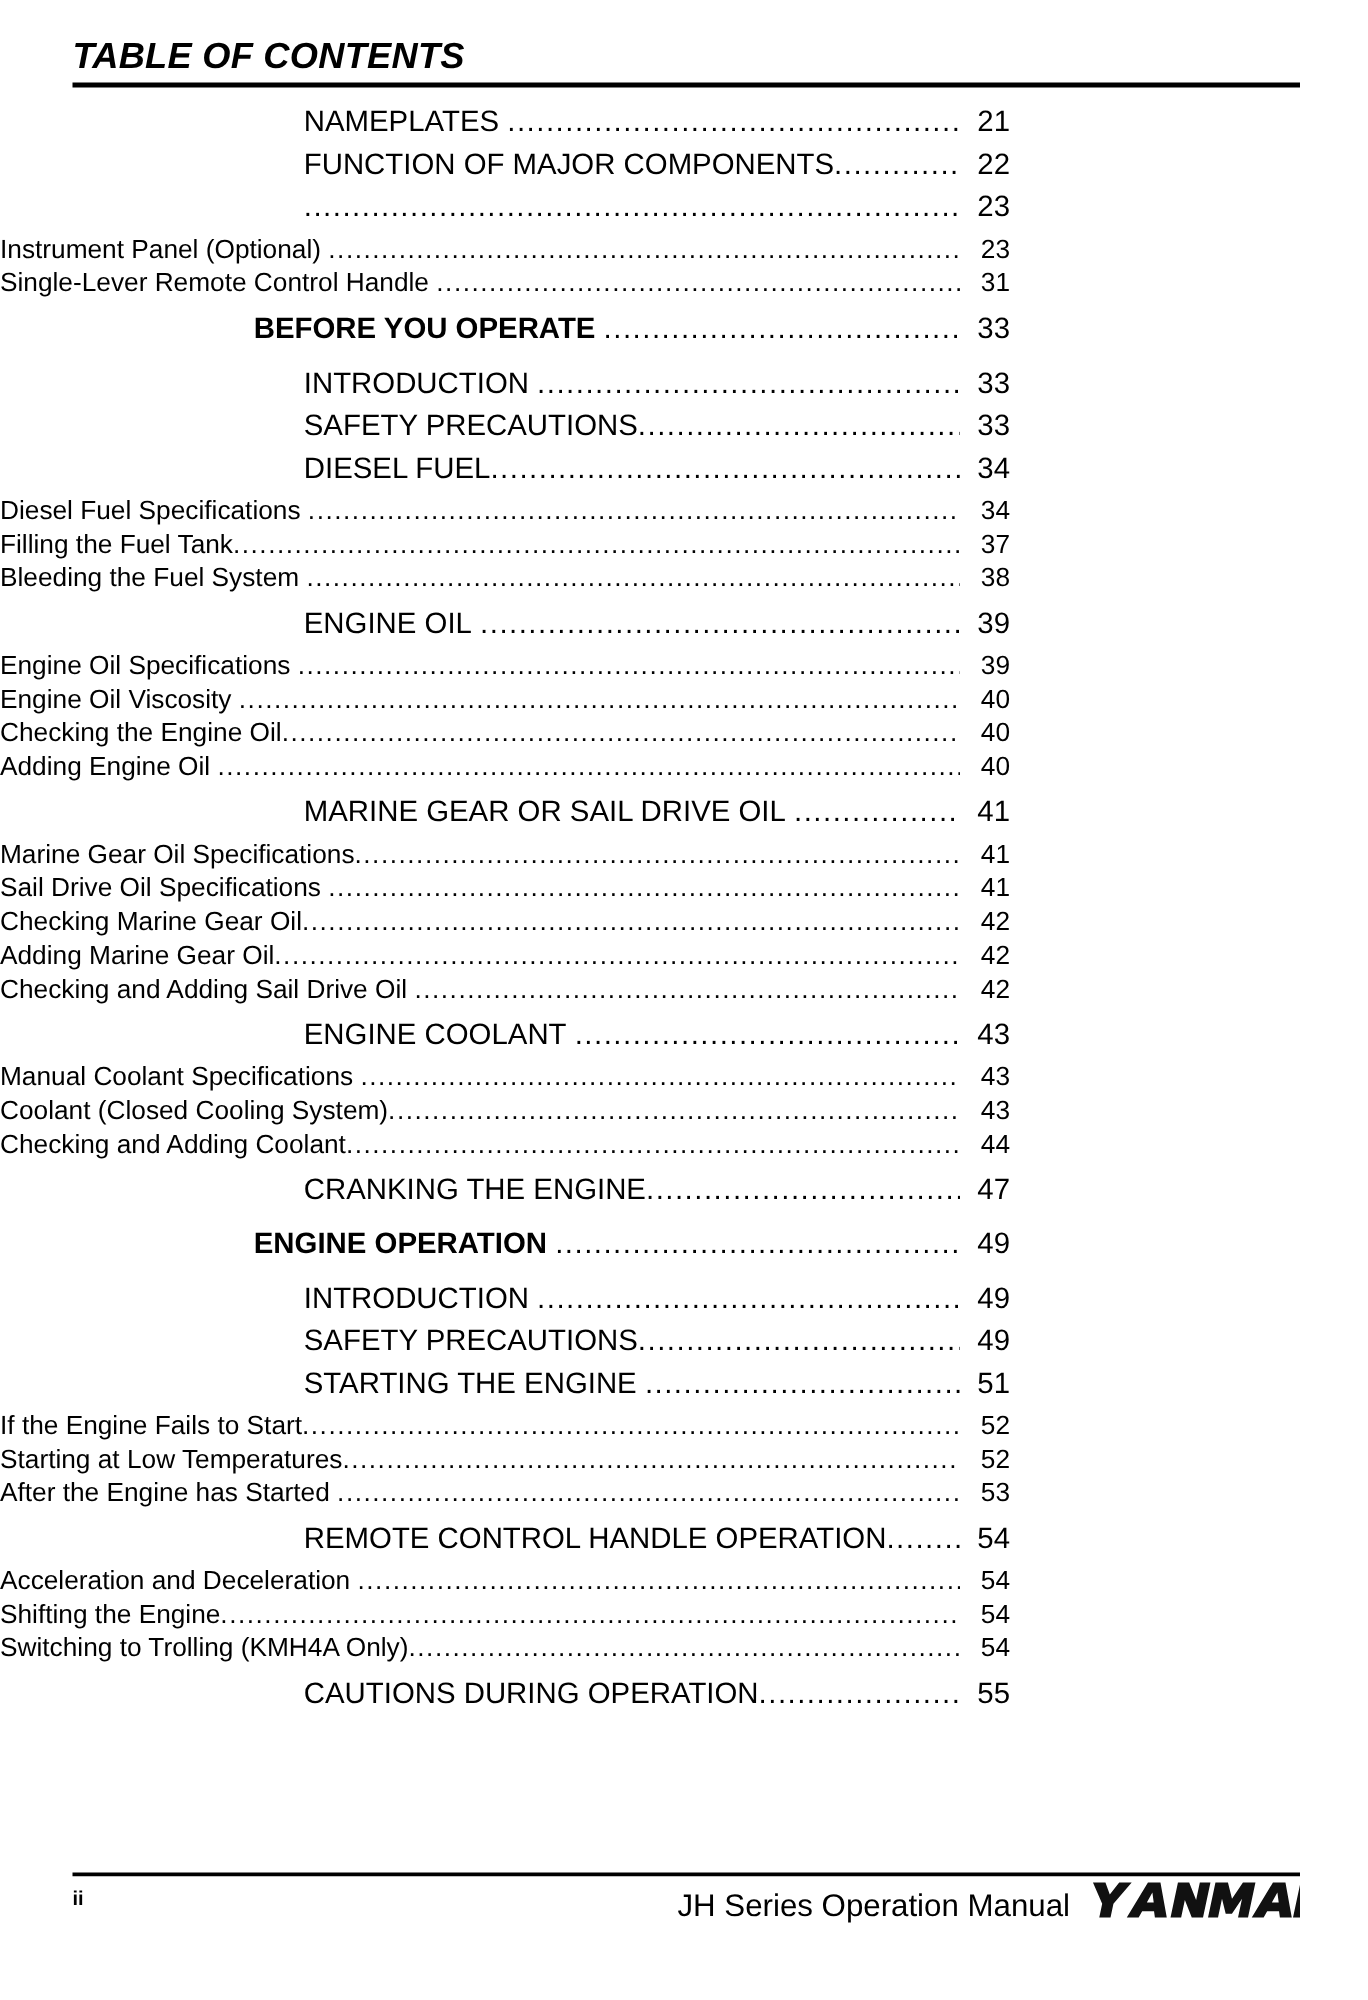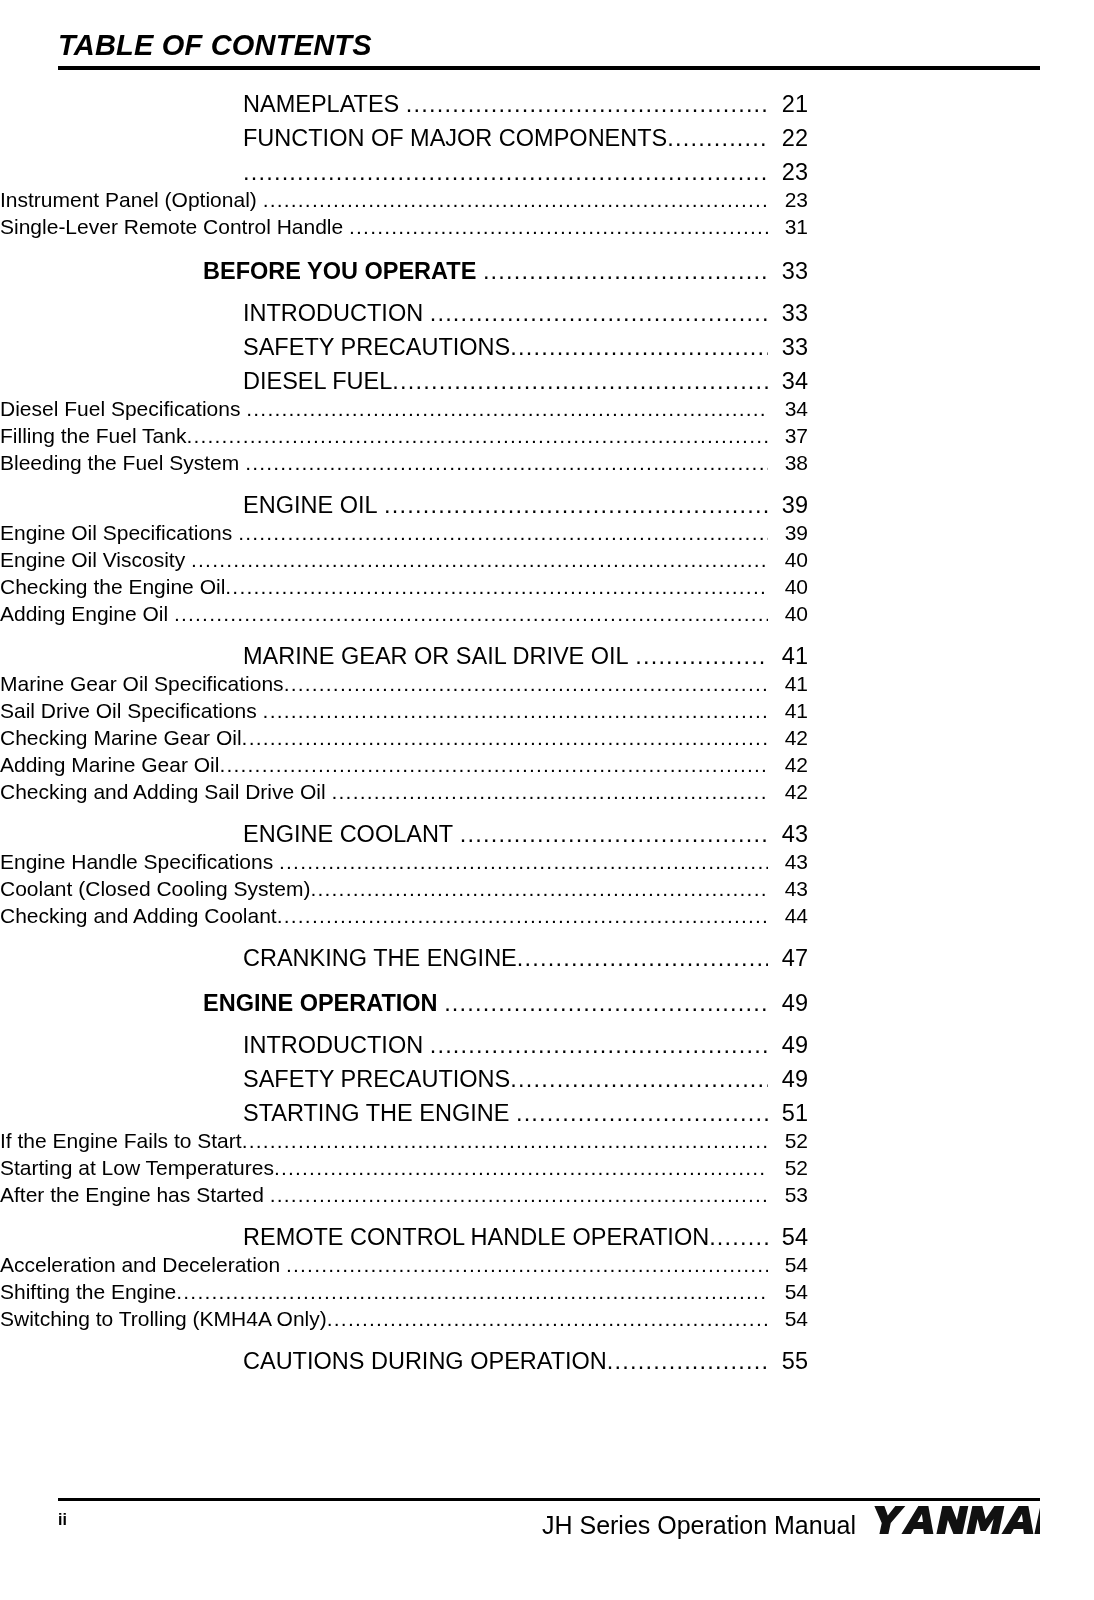--- a/index.html
+++ b/index.html
@@ -85,32 +85,31 @@
     text-align: right;
     white-space: nowrap;
   }
 
   
   .lvl-0 {
     padding-left: 203px;
     font-size: 23.5px;
     font-weight: bold;
     height: 44px;
-    align-items: center;
   }
   .lvl-0 .toc-page { font-weight: normal; font-size: 23.5px; }
   .lvl-0 .toc-leader::before { font-weight: normal; }
 
   
   .lvl-1 {
     padding-left: 243px;
     font-size: 23.5px;
     font-weight: normal;
     height: 34px;
-    align-items: flex-end;
+    align-items: flex-start;
   }
 
   
   .lvl-2 {
     font-size: 21px;
     font-weight: normal;
     height: 27px;
     align-items: center;
   }
 
@@ -284,21 +283,21 @@
         <span class="toc-label">Checking and Adding Sail Drive Oil</span>
         <span class="toc-leader"></span>
         <span class="toc-page">42</span>
       </div>
       <div class="toc-row lvl-1 gap space-before">
         <span class="toc-label">ENGINE COOLANT</span>
         <span class="toc-leader"></span>
         <span class="toc-page">43</span>
       </div>
       <div class="toc-row lvl-2 gap">
-        <span class="toc-label">Engine Handle Specifications</span>
+        <span class="toc-label">Manual Coolant Specifications</span>
         <span class="toc-leader"></span>
         <span class="toc-page">43</span>
       </div>
       <div class="toc-row lvl-2">
         <span class="toc-label">Coolant (Closed Cooling System)</span>
         <span class="toc-leader"></span>
         <span class="toc-page">43</span>
       </div>
       <div class="toc-row lvl-2">
         <span class="toc-label">Checking and Adding Coolant</span>

